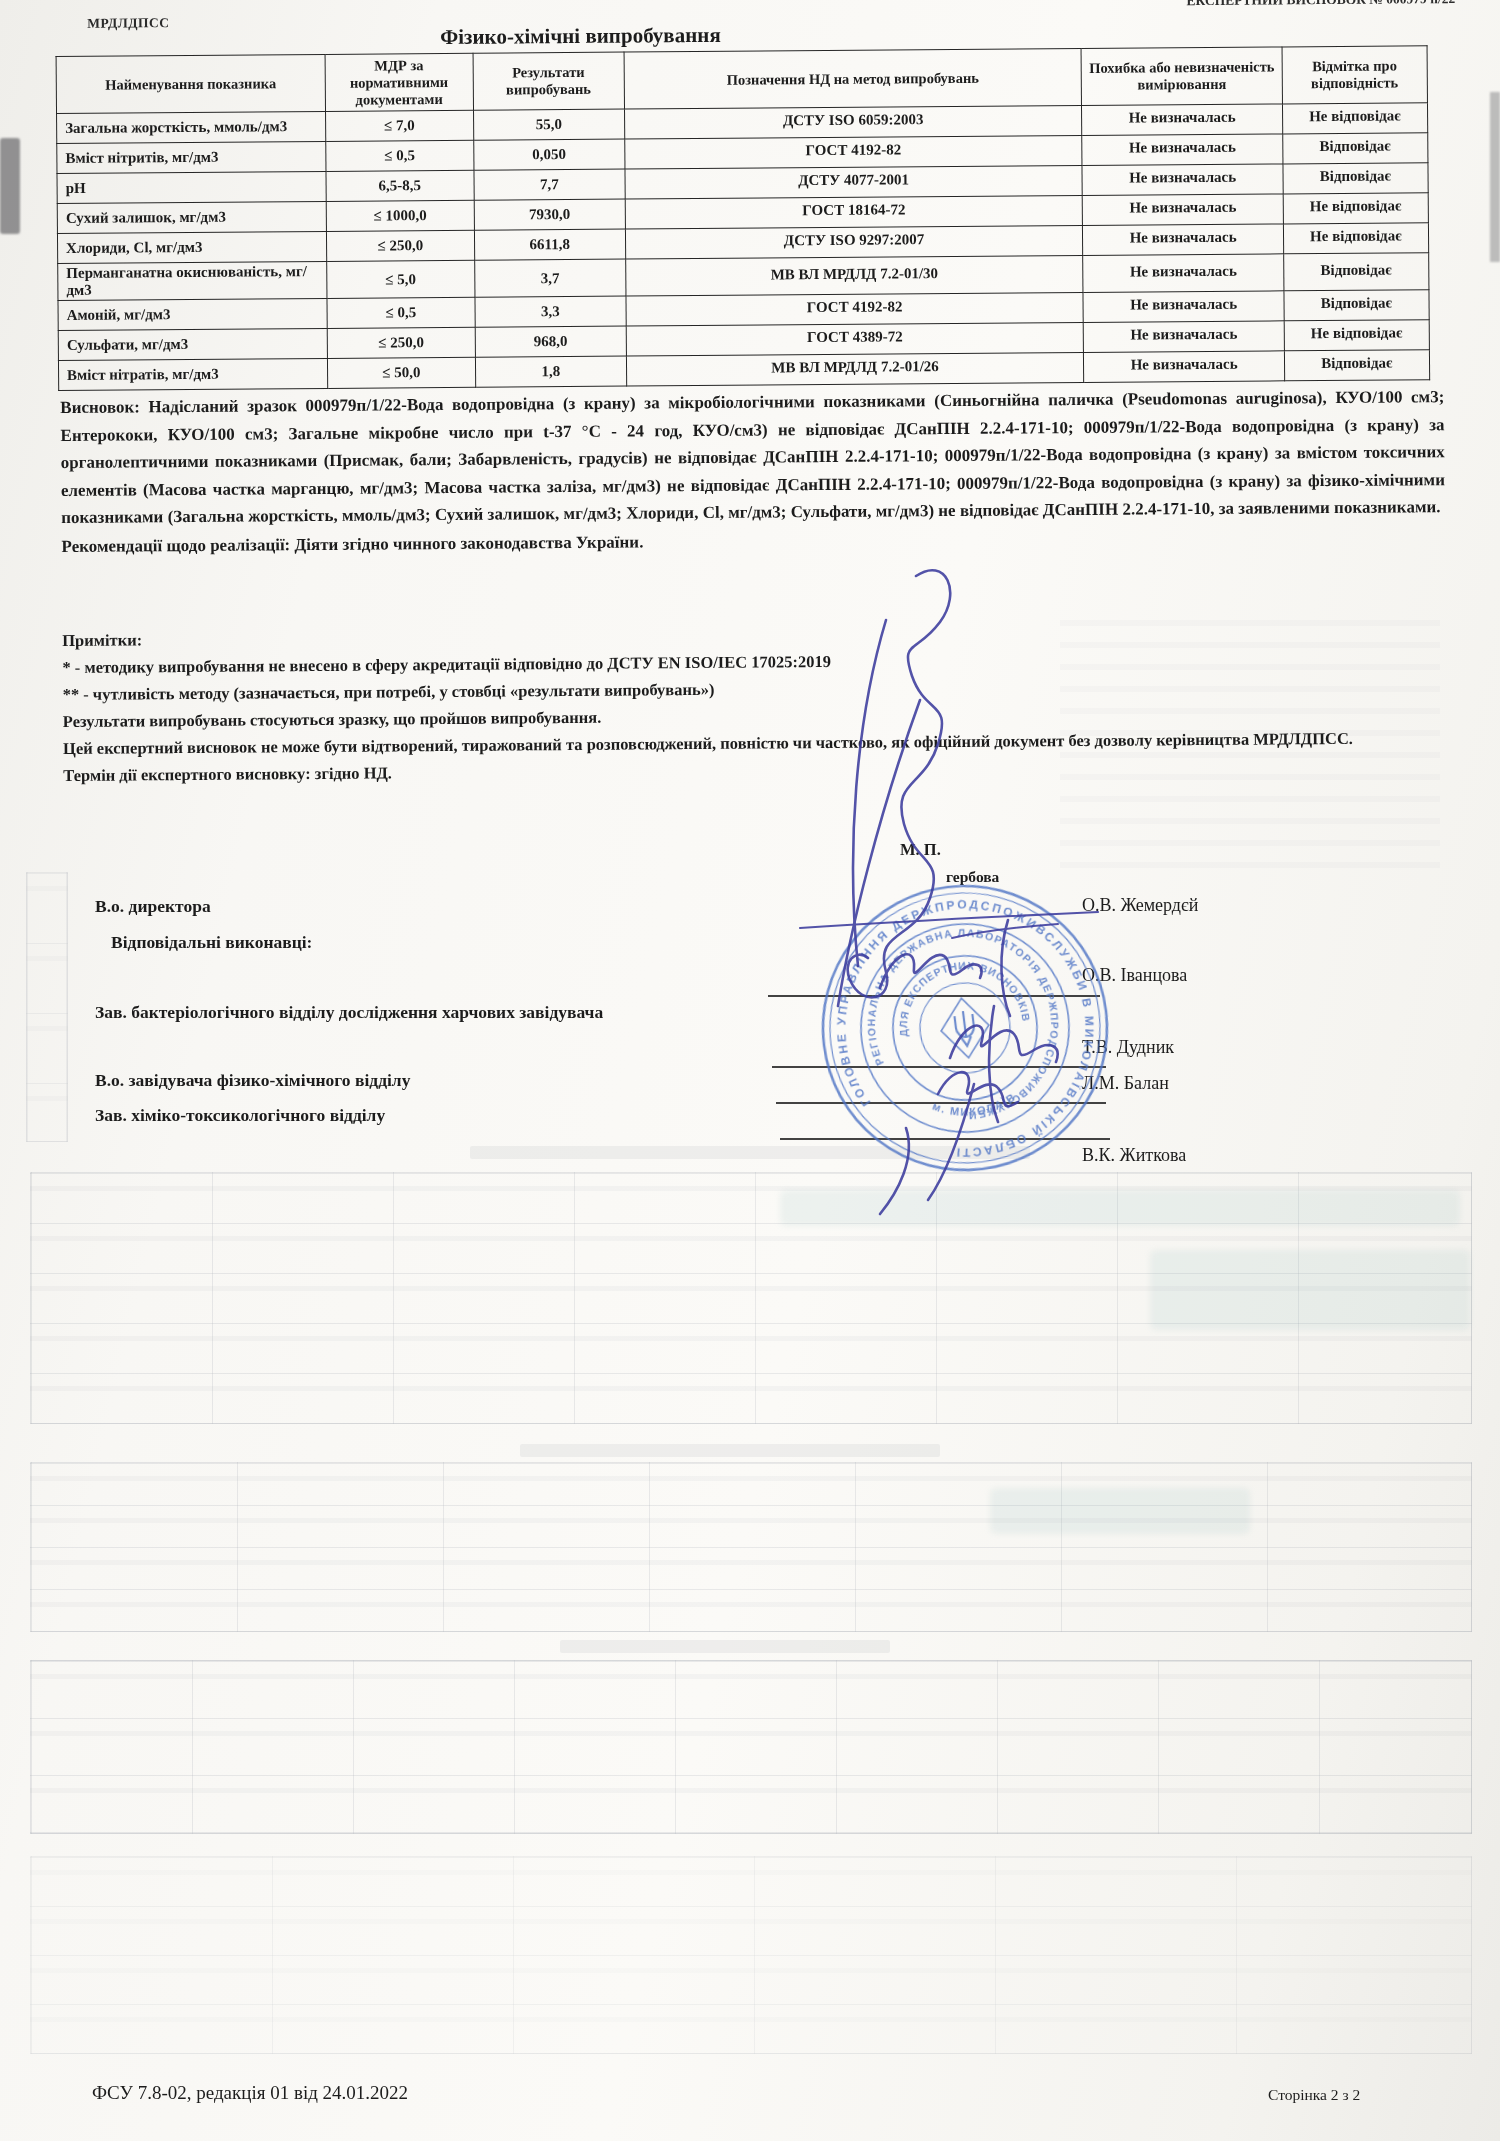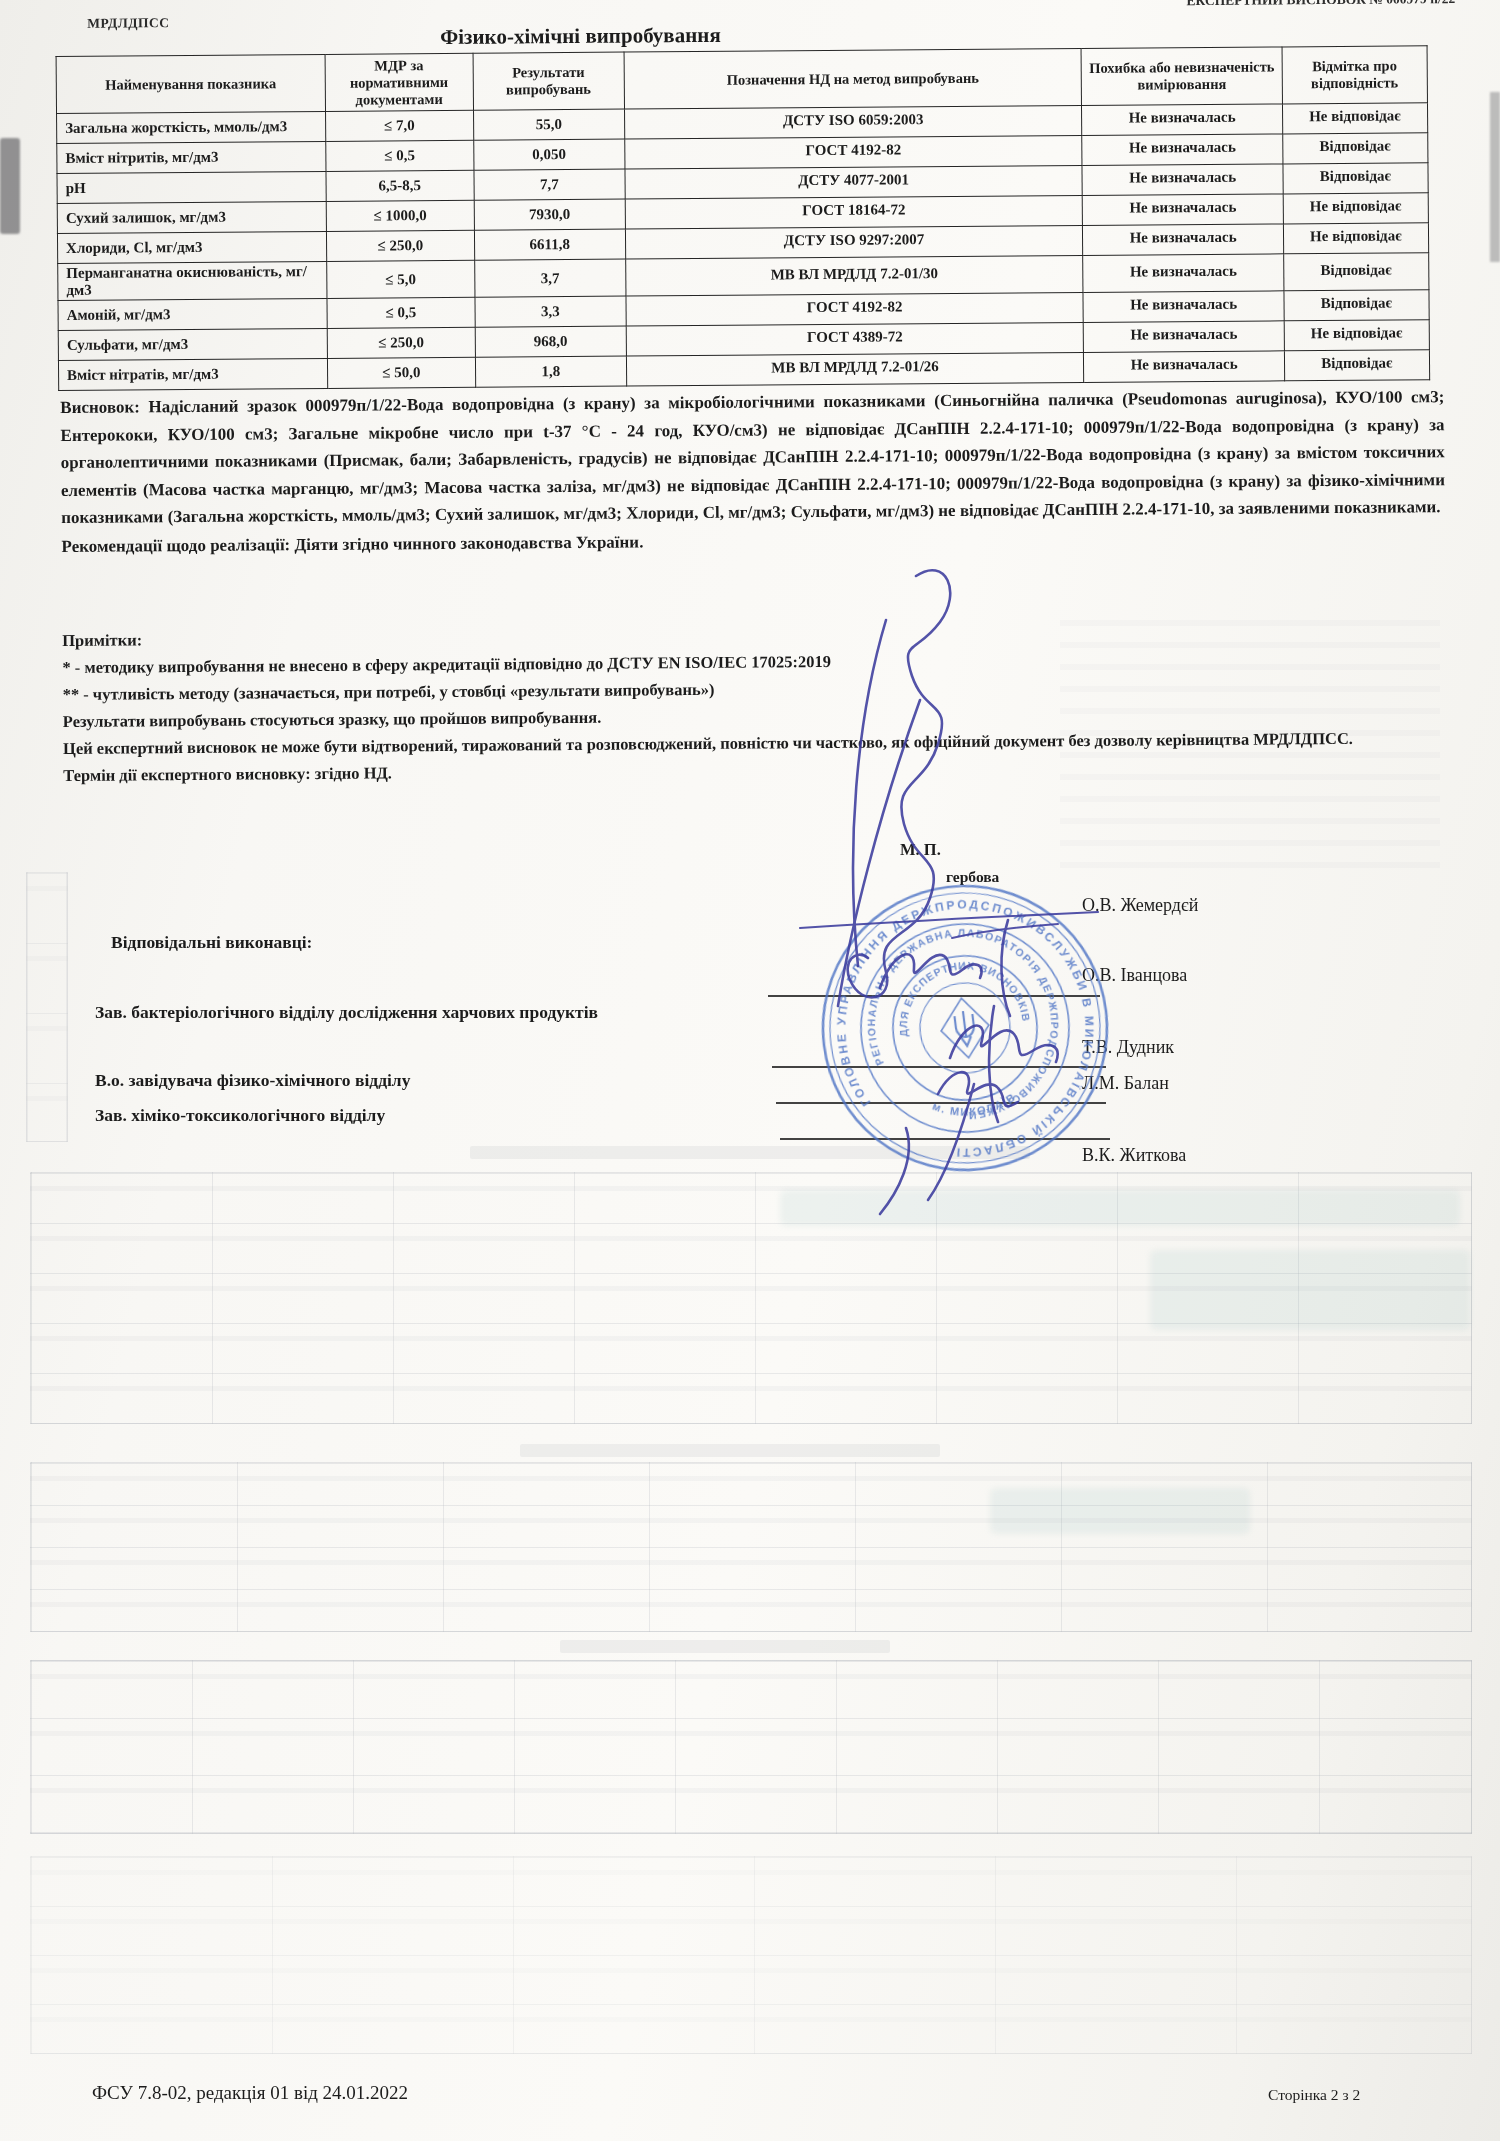--- a/index.html
+++ b/index.html
@@ -174,22 +174,23 @@
       <div class="nline">** - чутливість методу (зазначається, при потребі, у стовбці «результати випробувань»)</div>
       <div class="nline">Результати випробувань стосуються зразку, що пройшов випробування.</div>
       <div class="nline">Цей експертний висновок не може бути відтворений, тиражований та розповсюджений, повністю чи частково, як офіційний документ без дозволу керівництва МРДЛДПСС.</div>
       <div class="nline">Термін дії експертного висновку: згідно НД.</div>
     </div>
   </div>
 
   <div class="mp">М. П.</div>
   <div class="mp2">гербова</div>
 
+  <div class="sig-title" style="top:890px;">В.о. директора</div>
   <div class="sig-title" style="top:926px;margin-left:16px;">Відповідальні виконавці:</div>
-  <div class="sig-title" style="top:996px;">Зав. бактеріологічного відділу дослідження харчових продуктів</div>
+  <div class="sig-title" style="top:996px;">Зав. бактеріологічного відділу дослідження харчових завідувача</div>
   <div class="sig-title" style="top:1064px;">В.о. завідувача фізико-хімічного відділу</div>
   <div class="sig-title" style="top:1099px;">Зав. хіміко-токсикологічного відділу</div>
 
   <div class="sig-name" style="top:895px;">О.В. Жемердєй</div>
   <div class="sig-name" style="top:965px;">О.В. Іванцова</div>
   <div class="sig-name" style="top:1037px;">Т.В. Дудник</div>
   <div class="sig-name" style="top:1073px;">Л.М. Балан</div>
   <div class="sig-name" style="top:1108px;margin-top:37px;">В.К. Житкова</div>
 
   <div class="sigline" style="left:768px;top:995px;width:332px;"></div>

